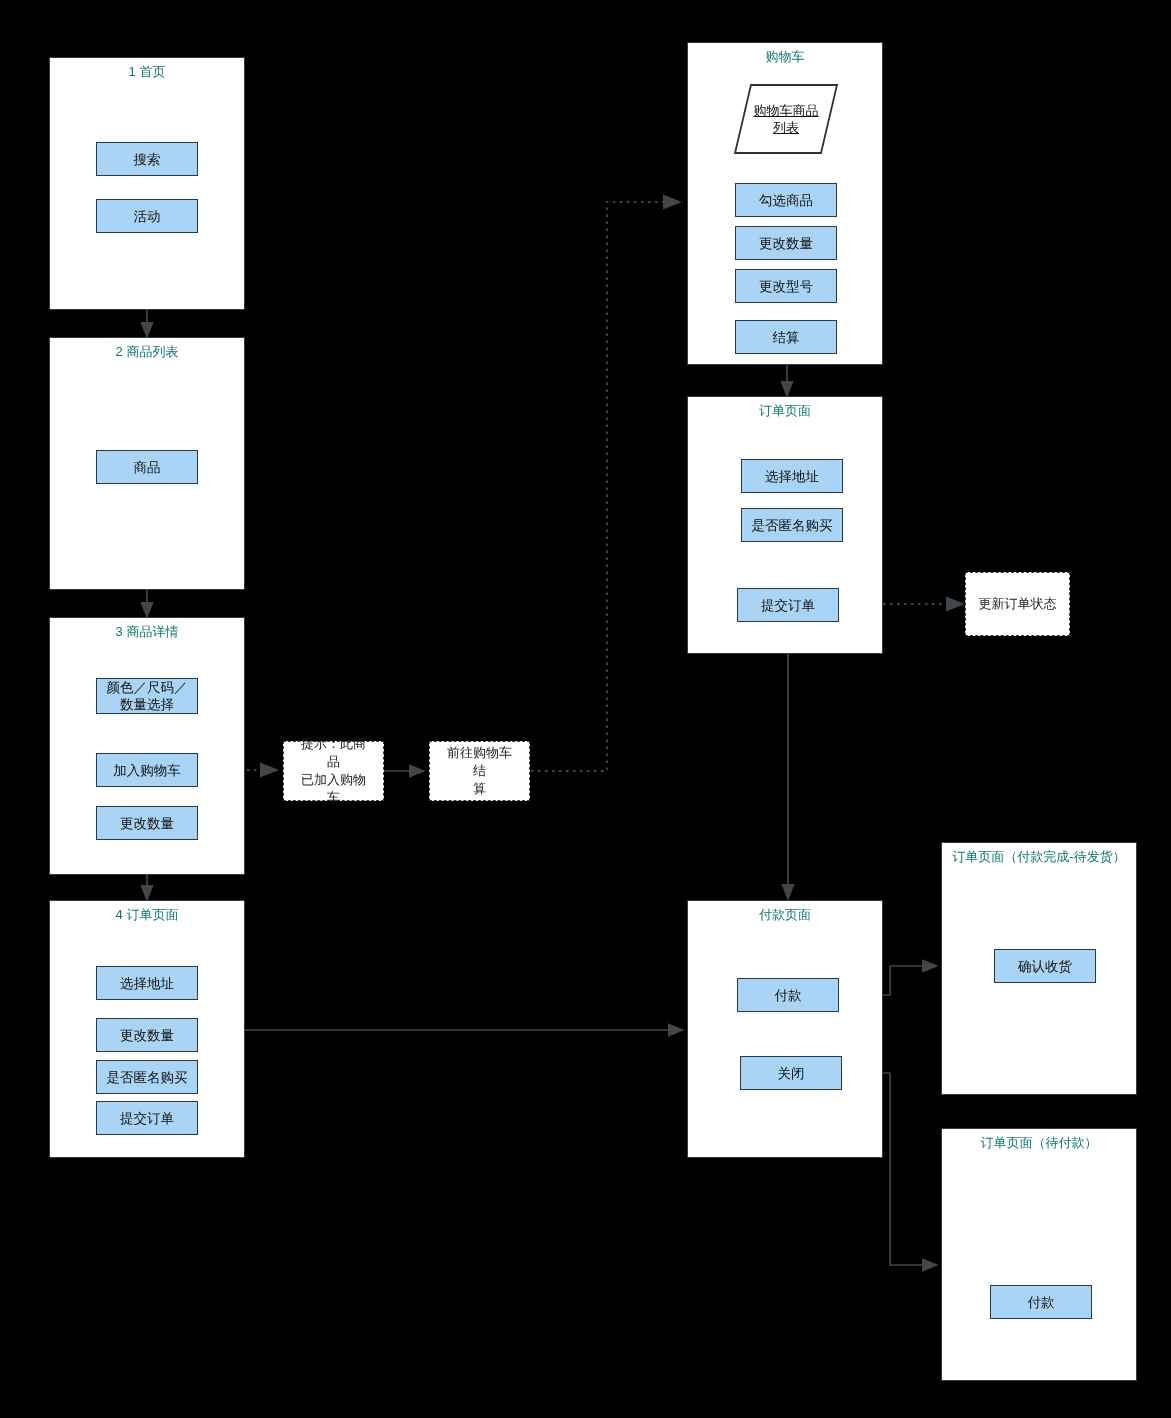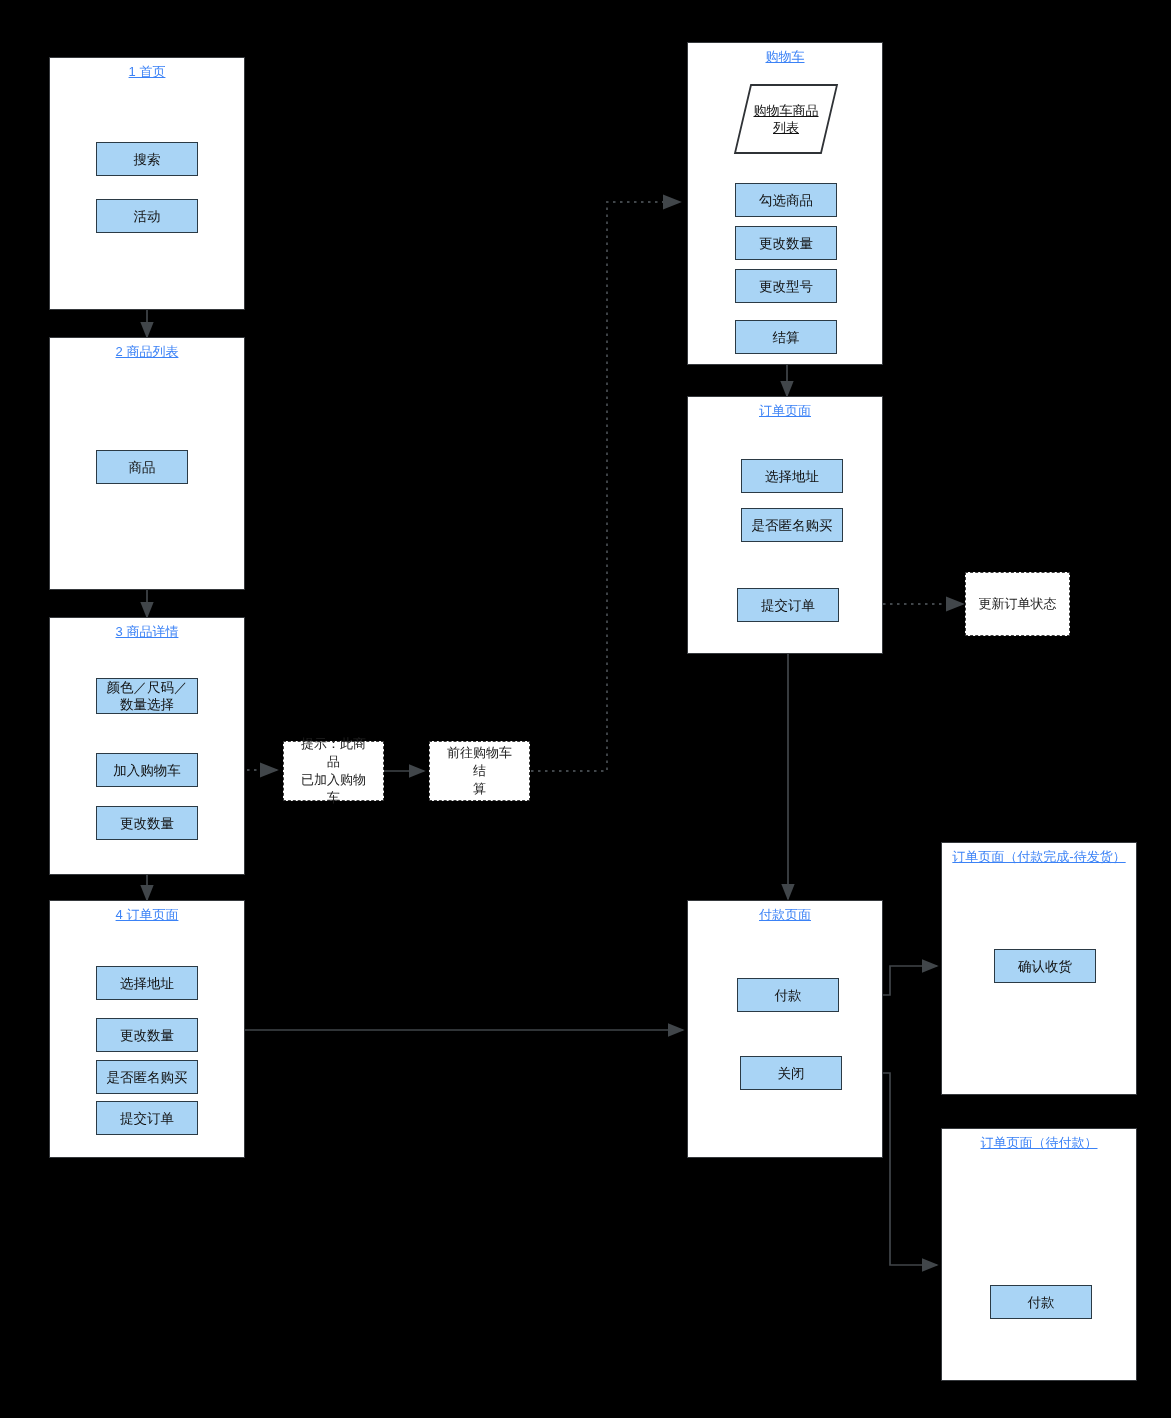--- a/index.html
+++ b/index.html
@@ -3,21 +3,21 @@
 <meta charset="utf-8">
 <style>
   html,body{margin:0;padding:0;background:#000;}
   body{width:1171px;height:1418px;position:relative;overflow:hidden;
        font-family:"Liberation Sans","DejaVu Sans",sans-serif;}
   #canvas{position:absolute;inset:0;width:1171px;height:1418px;}
   svg#wires{position:absolute;left:0;top:0;width:1171px;height:1418px;pointer-events:none;}
 
   .page{position:absolute;background:#ffffff;border:1px solid #36393d;box-sizing:border-box;}
   .page-title{position:absolute;left:0;right:0;top:6px;text-align:center;
-              font-size:13px;color:#3b82f6;line-height:16px;white-space:nowrap;text-decoration:underline;}
+              font-size:13px;color:#0f766e;line-height:16px;white-space:nowrap;}
 
   .btn{position:absolute;background:#a9d4f5;border:1px solid #2b3a45;box-sizing:border-box;
        display:flex;align-items:center;justify-content:center;
        font-size:13.5px;color:#111111;line-height:17px;}
 
   .ghost{position:absolute;background:#ffffff;border:1px dashed #3a3a3a;box-sizing:border-box;
          display:flex;align-items:center;justify-content:center;text-align:center;
          font-size:13px;color:#222;line-height:18px;padding:12px;}
 
   .para{position:absolute;display:flex;align-items:center;justify-content:center;
@@ -71,21 +71,21 @@
 
   <div class="page" style="left:49px;top:57px;width:196px;height:253px;">
     <div class="page-title">1 首页</div>
   </div>
   <div class="btn" style="left:96px;top:142px;width:102px;height:34px;">搜索</div>
   <div class="btn" style="left:96px;top:199px;width:102px;height:34px;">活动</div>
 
   <div class="page" style="left:49px;top:337px;width:196px;height:253px;">
     <div class="page-title">2 商品列表</div>
   </div>
-  <div class="btn" style="left:96px;top:450px;width:92px;height:34px;">商品</div>
+  <div class="btn" style="left:96px;top:450px;width:102px;height:34px;">商品</div>
 
   <div class="page" style="left:49px;top:617px;width:196px;height:258px;">
     <div class="page-title">3 商品详情</div>
   </div>
   <div class="btn" style="left:96px;top:678px;width:102px;height:36px;flex-direction:column;">
     <span>颜色／尺码／</span>
     <span>数量选择</span>
   </div>
   <div class="btn" style="left:96px;top:753px;width:102px;height:34px;">加入购物车</div>
   <div class="btn" style="left:96px;top:806px;width:102px;height:34px;">更改数量</div>

